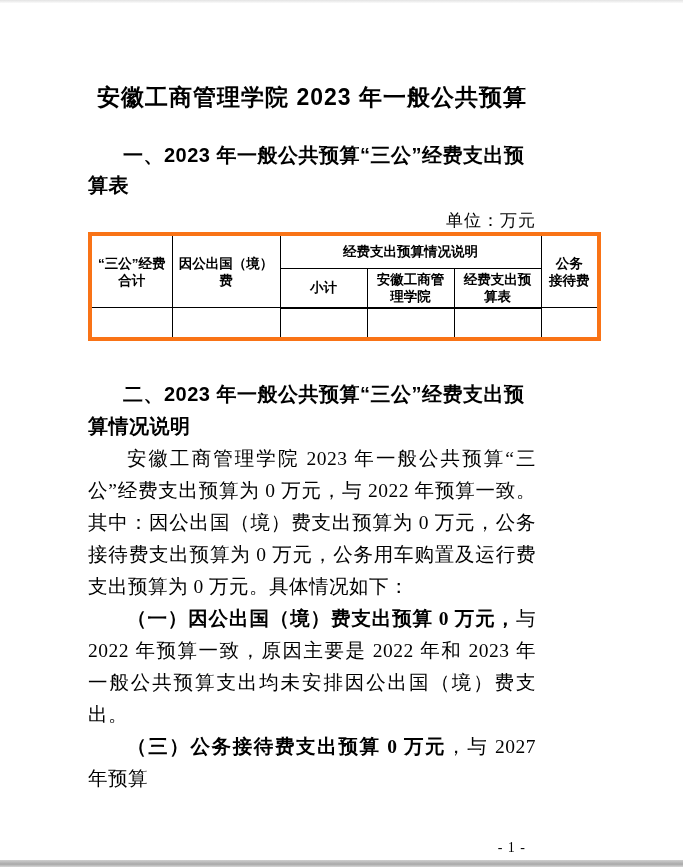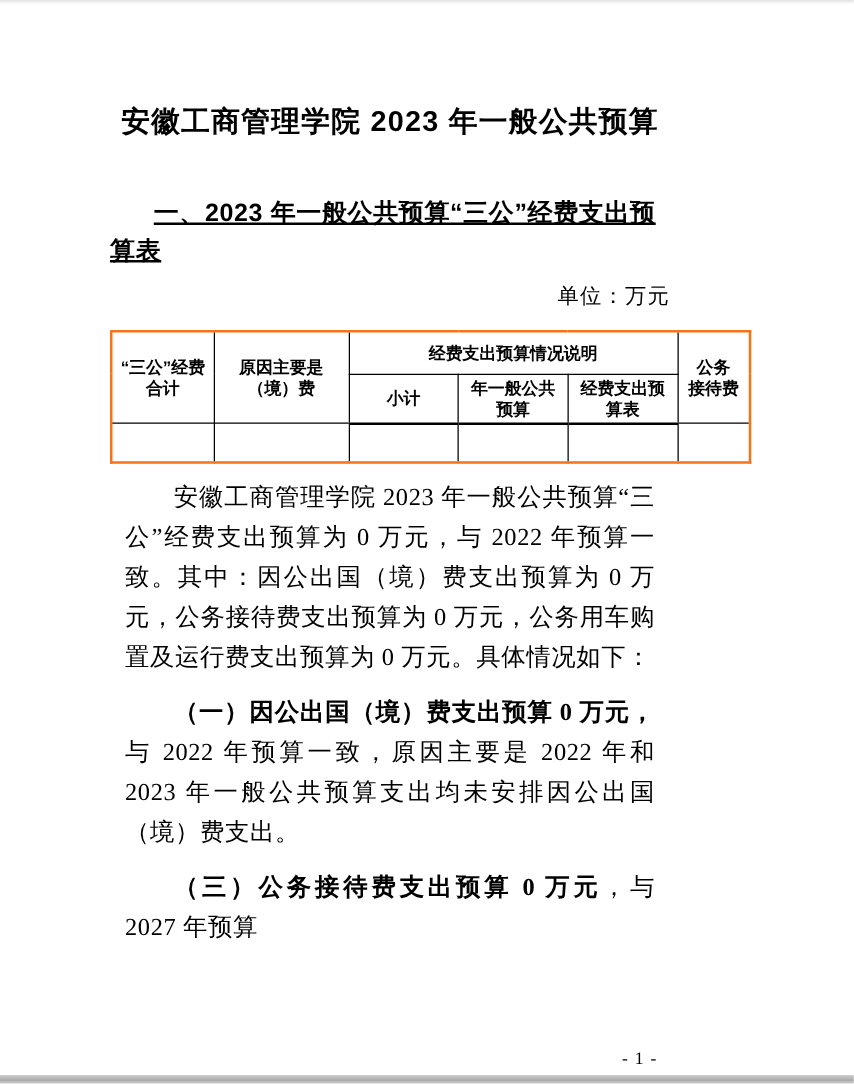--- a/index.html
+++ b/index.html
@@ -32,53 +32,53 @@
   }
   .sec-heading {
     font-family: "Liberation Sans", "DejaVu Sans", sans-serif;
     font-size: 20px;
     font-weight: bold;
     line-height: 30px;
     text-indent: 35px;
     margin: 0;
     letter-spacing: 0.5px;
   }
-  .sec-heading.s1 { margin-top: 38px; text-decoration: underline; }
+  .sec-heading.s1 { margin-top: 22px; }
   .sec-heading.s2 { margin-top: 37px; line-height: 32px; }
   .unit-label {
     font-size: 17px;
     text-align: right;
     margin-top: 9px;
-    margin-bottom: 16px;
+    margin-bottom: 0;
     letter-spacing: 1px;
   }
   table.budget {
     width: 513px;
     border-collapse: collapse;
     table-layout: fixed;
-    border: 2px solid #f97316;
+    border: 4px solid #f97316;
     font-family: Liberation Sans, sans-serif;
   }
   table.budget th, table.budget td {
     border: 1px solid #000;
     font-size: 13.5px;
     font-weight: bold;
     text-align: center;
     vertical-align: middle;
     padding: 2px 3px;
     line-height: 17px;
   }
   table.budget .pre { white-space: pre-line; }
   table.budget tr.hdr2 th { height: 35px; border-bottom: 2px solid #000; }
   table.budget tr.hdr1 th { height: 34px; }
   table.budget tr.data td { height: 31px; }
   .body-text p {
     font-size: 19.5px;
     line-height: 32px;
-    margin: 12px;
+    margin: 0;
     text-align: justify;
     text-justify: inter-character;
     text-indent: 39px;
     letter-spacing: 0.5px;
   }
   .body-text { margin-top: 1px; }
   .page-number {
     position: absolute;
     right: 92px; bottom: 11px;
     font-size: 14px;
@@ -102,41 +102,42 @@
 
   <div class="sec-heading s1">一、2023 年一般公共预算“三公”经费支出预算表</div>
 
   <div class="unit-label">单位：万元</div>
 
   <table class="budget">
     <tbody>
       <tr class="hdr1">
         <th rowspan="2" style="width:82px" class="pre">“三公”经费
 合计</th>
-        <th rowspan="2" style="width:108px">原因主要是（境）费</th>
+        <th rowspan="2" style="width:108px">因公出国（境）费</th>
         <th colspan="3">经费支出预算情况说明</th>
         <th rowspan="2" style="width:58px" class="pre">公务
 接待费</th>
       </tr>
       <tr class="hdr2">
         <th style="width:62px">小计</th>
-        <th style="width:98px">年一般公共预算</th>
+        <th style="width:98px">安徽工商管理学院</th>
         <th style="width:105px">经费支出预算表</th>
       </tr>
       <tr class="data">
         <td></td>
         <td></td>
         <td></td>
         <td></td>
         <td></td>
         <td></td>
       </tr>
     </tbody>
   </table>
 
+  <div class="sec-heading s2">二、2023 年一般公共预算“三公”经费支出预算情况说明</div>
 
   <div class="body-text">
     <p><b></b><span>安徽工商管理学院 2023 年一般公共预算“三公”经费支出预算为 0 万元，与 2022 年预算一致。其中：因公出国（境）费支出预算为 0 万元，公务接待费支出预算为 0 万元，公务用车购置及运行费支出预算为 0 万元。具体情况如下：</span></p>
     <p><b>（一）因公出国（境）费支出预算 0 万元，</b><span>与 2022 年预算一致，原因主要是 2022 年和 2023 年一般公共预算支出均未安排因公出国（境）费支出。</span></p>
     <p><b>（三）公务接待费支出预算 0 万元</b><span>，与 2027 年预算</span></p>
   </div>
 
   <div class="page-number">- 1 -</div>
 </div>
 

